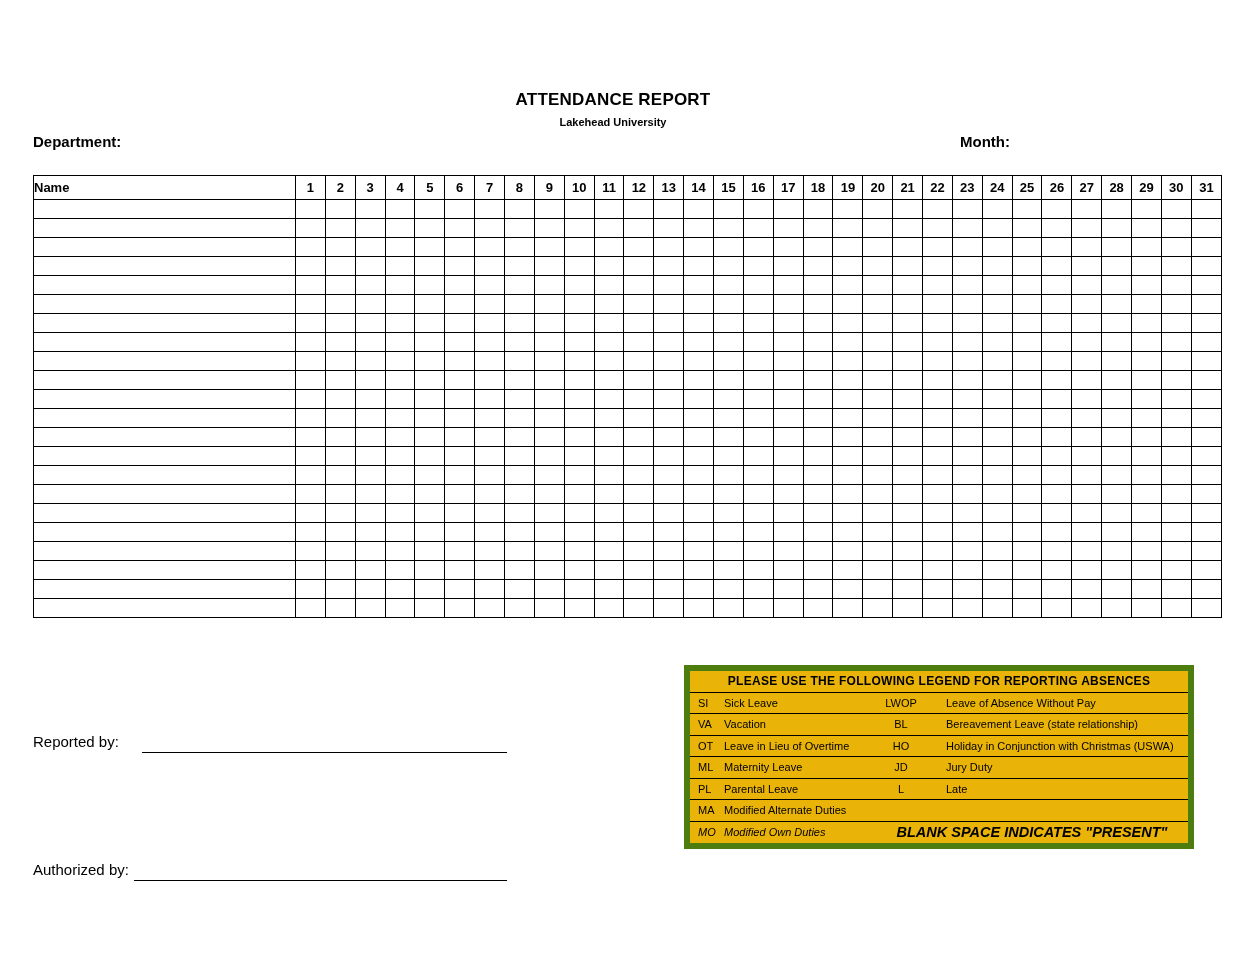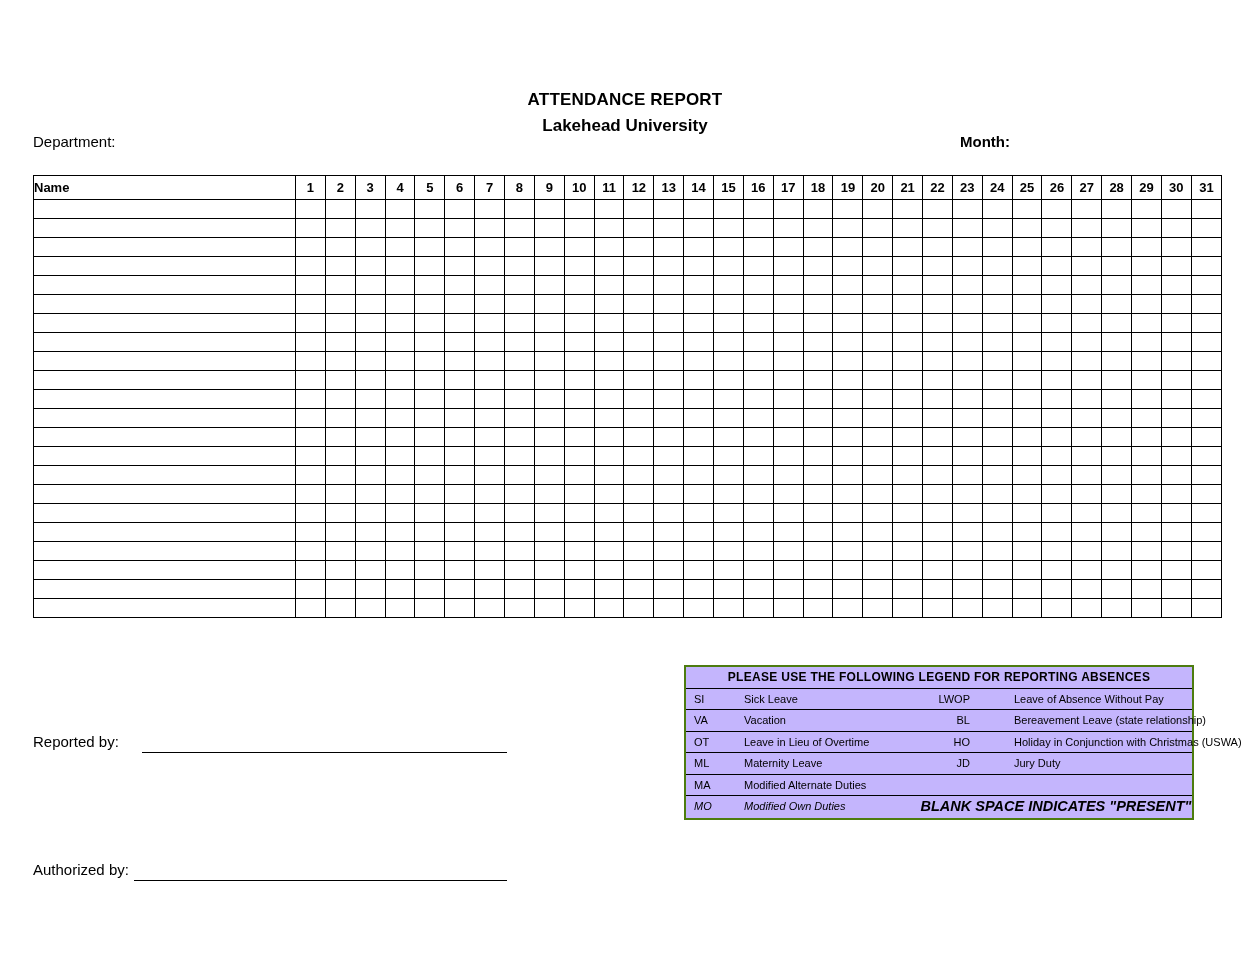--- a/index.html
+++ b/index.html
@@ -5,58 +5,58 @@
   * { margin:0; padding:0; box-sizing:border-box; }
   html, body { background:#ffffff; }
   body {
     width:1255px; height:970px;
     font-family:"Liberation Sans", sans-serif;
     color:#000;
   }
   .page { position:relative; width:1255px; height:970px; overflow:hidden; background:#fff; }
 
   
-  .header-block { position:absolute; top:90px; left:28px; width:1194px; text-align:center; }
+  .header-block { position:absolute; top:90px; left:16px; width:1194px; text-align:center; }
   .title { font-size:17px; font-weight:bold; letter-spacing:0.2px; }
-  .subtitle { font-size:17px; font-weight:bold; margin-top:6px; }
-  .dept-label { position:absolute; top:133px; left:33px; font-size:15px; font-weight:normal; }
+  .subtitle { font-size:11px; font-weight:bold; margin-top:6px; }
+  .dept-label { position:absolute; top:133px; left:33px; font-size:15px; font-weight:bold; }
   .month-label { position:absolute; top:133px; left:960px; font-size:15px; font-weight:bold; }
 
   
   table.attendance {
     position:absolute; top:175px; left:33px; width:1189px;
     border-collapse:collapse; table-layout:fixed;
   }
   table.attendance th, table.attendance td { border:1px solid #000; padding:0; }
   table.attendance th.name-h { width:262px; height:24px; font-size:13px; font-weight:bold; text-align:left; }
   table.attendance th.day-h { height:24px; font-size:13px; font-weight:bold; text-align:center; }
   table.attendance td.cell { height:19px; font-size:12px; }
 
   
   .sig { position:absolute; left:33px; width:474px; display:flex; align-items:flex-end; font-size:15px; }
   .sig-reported { top:731px;gap:18px; }
   .sig-auth { top:859px; }
   .sig-label { white-space:nowrap; padding-right:5px; line-height:22px; }
   .sig-line { flex:1; border-bottom:1px solid #000; height:22px; }
 
   
-  .legend { position:absolute; left:684px; top:665px; width:510px; border:2px solid #4d7c0f; background:#c4b5fd; }
+  .legend { position:absolute; left:684px; top:665px; width:510px; border:6px solid #4d7c0f; background:#eab308; }
   .legend-header {
     height:21.5px; line-height:21.5px; text-align:center;
     font-size:12px; font-weight:bold; border-bottom:1px solid #000; letter-spacing:0.3px;
   }
   .legend-row {
     display:grid; grid-template-columns:34px 152px 50px 1fr;
     height:21.5px; line-height:20.5px; font-size:11px;
-    border-bottom:1px solid #000; white-space:nowrap;gap:24px;
+    border-bottom:1px solid #000; white-space:nowrap;
   }
   .legend-row:last-child { border-bottom:none;font-style:italic; }
   .legend-row .lcode { padding-left:8px; }
   .legend-row .ldesc { padding-left:0; }
-  .legend-row .rcode { text-align:right; padding-right:0; }
+  .legend-row .rcode { text-align:center; padding-right:0; }
   .legend-row .rdesc { padding-left:8px;margin-left:12px; }
   .legend-row .rdesc-em {
     grid-column:3 / 5; text-align:center; font-weight:bold; font-size:14.5px; line-height:20px;
   }
 </style>
 </head>
 <body>
 
 <div class="page">
 
@@ -888,20 +888,26 @@
           <span class="rcode">HO</span>
           <span class="rdesc">Holiday in Conjunction with Christmas (USWA)</span>
         </div>
         <div class="legend-row">
           <span class="lcode">ML</span>
           <span class="ldesc">Maternity Leave</span>
           <span class="rcode">JD</span>
           <span class="rdesc">Jury Duty</span>
         </div>
         <div class="legend-row">
+          <span class="lcode">PL</span>
+          <span class="ldesc">Parental Leave</span>
+          <span class="rcode">L</span>
+          <span class="rdesc">Late</span>
+        </div>
+        <div class="legend-row">
           <span class="lcode">MA</span>
           <span class="ldesc">Modified Alternate Duties</span>
           <span class="rcode"></span>
           <span class="rdesc"></span>
         </div>
         <div class="legend-row emphasis">
           <span class="lcode">MO</span>
           <span class="ldesc">Modified Own Duties</span>
           <span class="rdesc-em">BLANK SPACE INDICATES "PRESENT"</span>
         </div>

